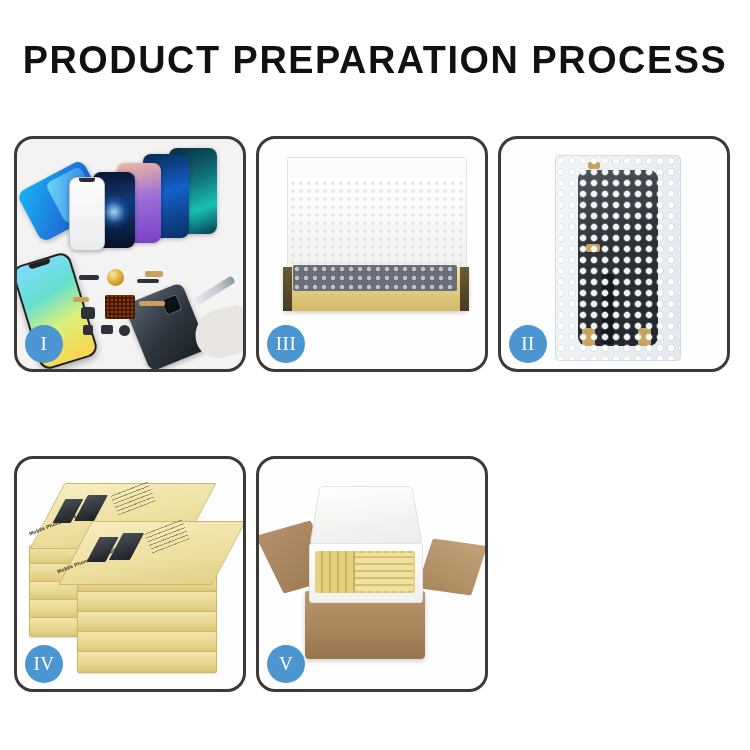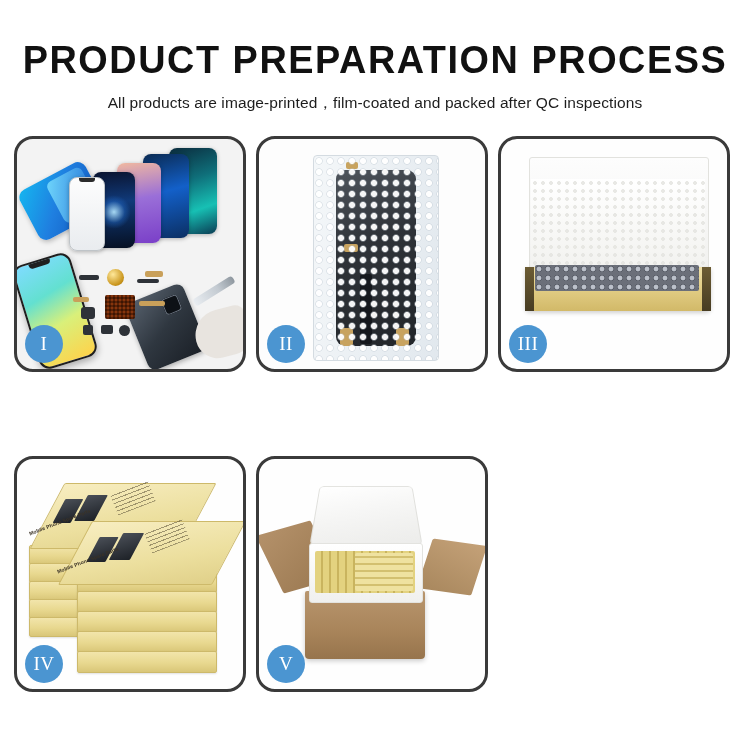--- a/index.html
+++ b/index.html
@@ -408,21 +408,20 @@
     position:absolute;
     background: rgba(135,108,74,.6);
     border-radius:1px;
   }
 </style>
 </head>
 <body>
 
 <div class="header">
   <h1 class="title">PRODUCT PREPARATION PROCESS</h1>
-  <p class="subtitle">All products are image-printed，film-coated and packed after QC inspections</p>
 </div>
 
 <div class="grid">
 
   <div class="panel p1">
     <div class="panel-inner">
       <div class="wallpaper-blue"></div>
       <div class="ph ph-e"></div>
       <div class="ph ph-d"></div>
       <div class="ph ph-c"></div>
@@ -440,44 +439,44 @@
       <div class="chip" style="left:120px;top:140px;width:22px;height:4px;"></div>
       <div class="flex" style="left:128px;top:132px;width:18px;height:6px;"></div>
       <div class="flex" style="left:122px;top:162px;width:26px;height:5px;"></div>
       <div class="flex" style="left:56px;top:158px;width:16px;height:5px;"></div>
       <div class="screwdriver"></div>
       <div class="hand"></div>
     </div>
     <div class="badge">I</div>
   </div>
 
+  <div class="panel p3">
+    <div class="panel-inner">
+      <div class="lid"></div>
+      <div class="foam"></div>
+      <div class="boxbase"></div>
+      <div class="bubbles"></div>
+    </div>
+    <div class="badge">III</div>
+  </div>
+
   <div class="panel p2">
     <div class="panel-inner">
       <div class="bag">
         <div class="screen"></div>
         <div class="screen-cable"></div>
         <div class="tab" style="left:32px;top:6px;width:12px;height:7px;"></div>
         <div class="tab" style="left:30px;top:88px;width:14px;height:8px;"></div>
         <div class="tab" style="left:26px;top:172px;width:13px;height:18px;border-radius:3px;"></div>
         <div class="tab" style="left:82px;top:172px;width:13px;height:18px;border-radius:3px;"></div>
       </div>
     </div>
     <div class="badge">II</div>
   </div>
 
-  <div class="panel p3">
-    <div class="panel-inner">
-      <div class="lid"></div>
-      <div class="foam"></div>
-      <div class="boxbase"></div>
-      <div class="bubbles"></div>
-    </div>
-    <div class="badge">III</div>
-  </div>
-
   <div class="panel p4">
     <div class="panel-inner stack">
       <div class="sbox" style="left:12px;top:86px;width:96px;height:18px;"></div>
       <div class="sbox" style="left:12px;top:104px;width:96px;height:18px;"></div>
       <div class="sbox" style="left:12px;top:122px;width:96px;height:18px;"></div>
       <div class="sbox" style="left:12px;top:140px;width:96px;height:18px;"></div>
       <div class="sbox" style="left:12px;top:158px;width:96px;height:18px;"></div>
 
       <div class="sbox" style="left:60px;top:112px;width:138px;height:20px;"></div>
       <div class="sbox" style="left:60px;top:132px;width:138px;height:20px;"></div>

